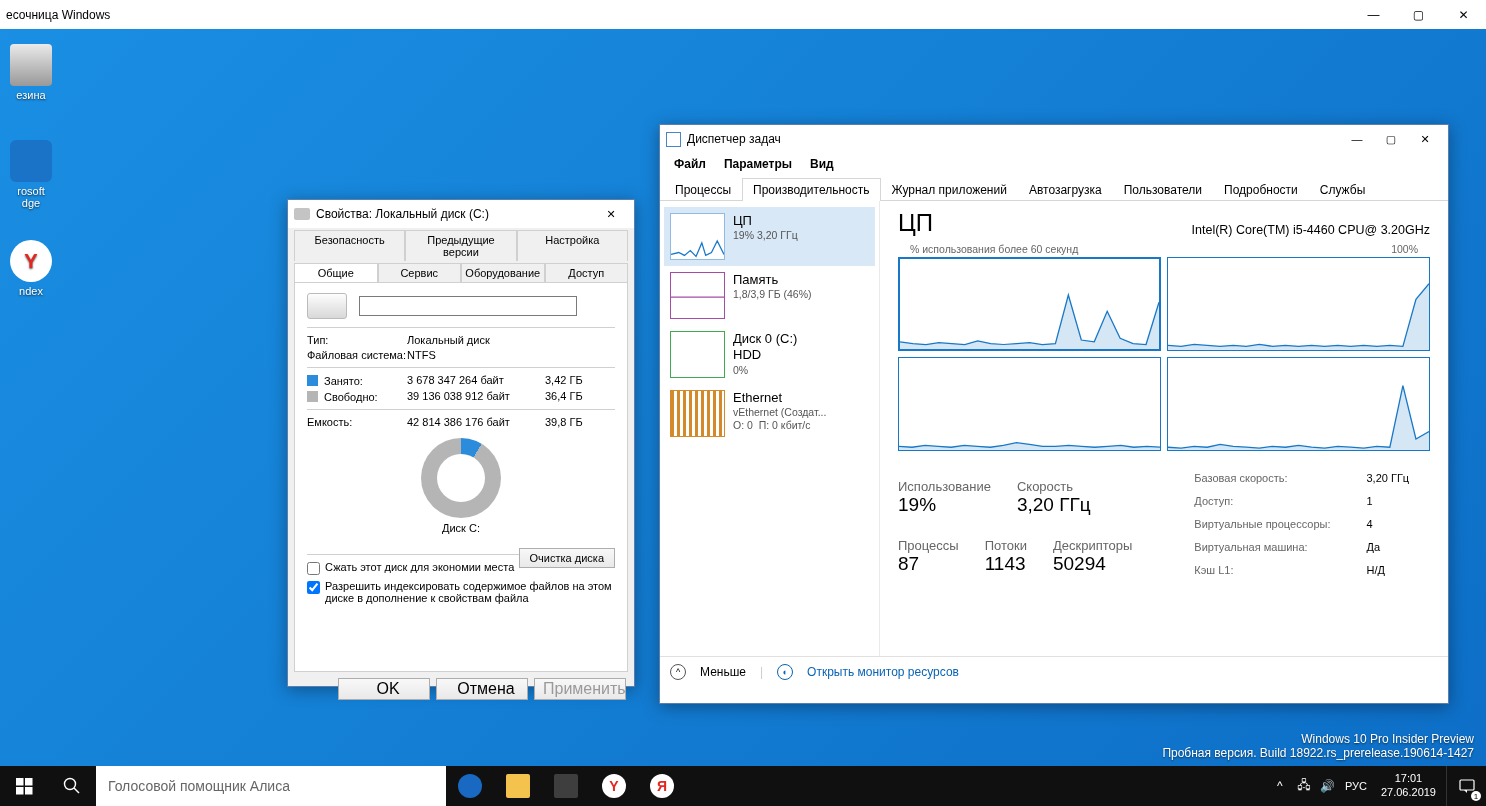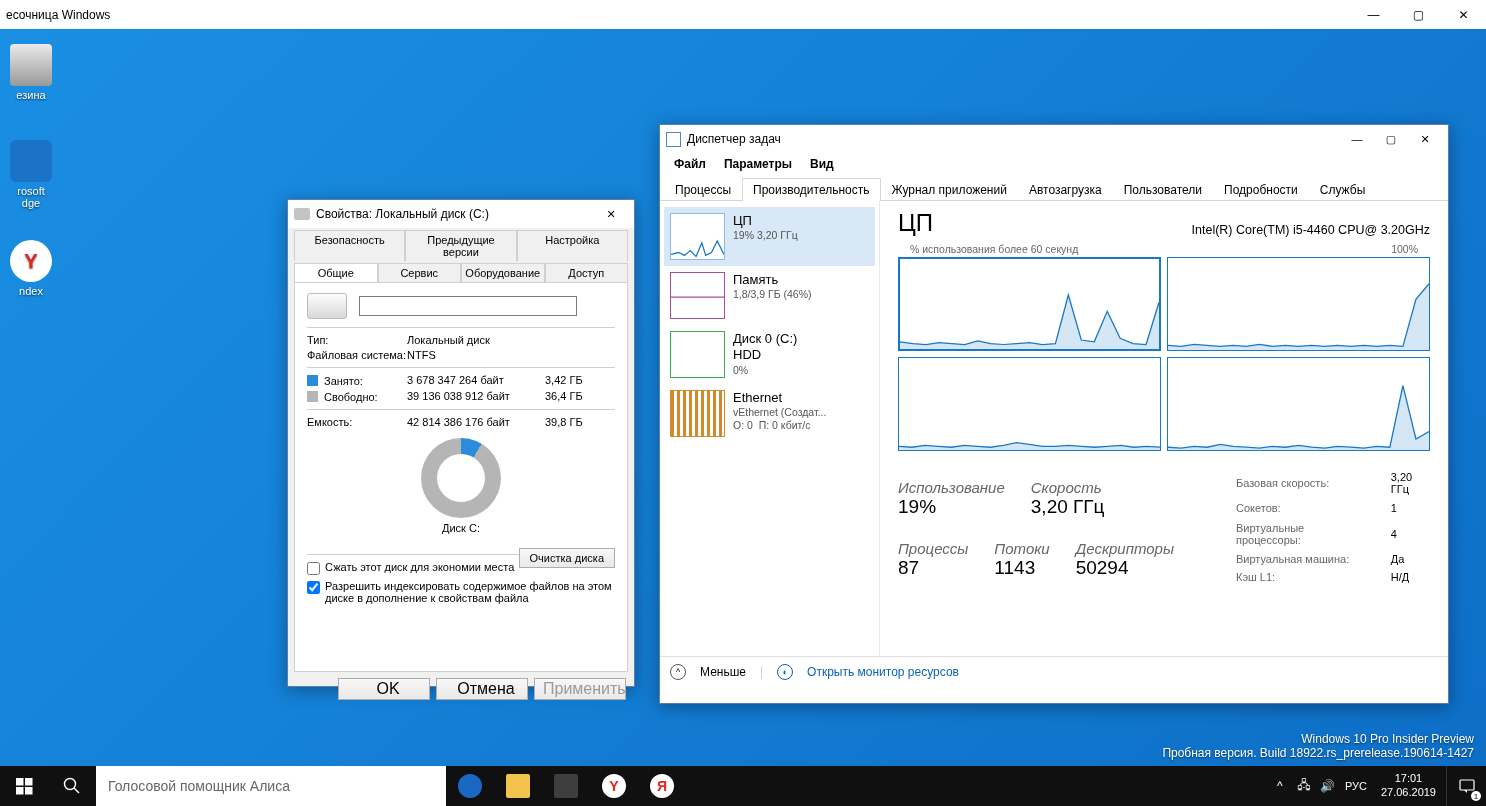--- a/index.html
+++ b/index.html
@@ -64,21 +64,21 @@
   .tm-main { flex:1; padding:8px 18px; font-size:12px; overflow:hidden; }
   .tm-h { display:flex; justify-content:space-between; align-items:flex-end; }
   .tm-h .h1 { font-size:24px; font-weight:400;}
   .tm-h .h2 { font-size:12.5px;}
   .tm-cap { display:flex; justify-content:space-between; font-size:10.5px; color:#666; margin:6px 12px 2px;}
   .chart-grid { display:grid; grid-template-columns:1fr 1fr; gap:6px;}
   .chart { height:94px; border:1px solid #1878c8; background:#fff; position:relative;}
   .chart:first-child { border:2px solid #1878c8;}
   .chart svg { position:absolute; inset:0; width:100%; height:100%;}
   .stats { display:flex; gap:26px; margin-top:14px;}
-  .stat-col .sl { font-size:15px; color:#666;font-style:italic;}
+  .stat-col .sl { font-size:13px; color:#666;}
   .stat-col .sv { font-size:19px; margin-bottom:8px;}
   .kv-table { font-size:11px; color:#666; }
   .kv-table td:first-child { padding-right:34px; }
   .kv-table td:last-child { color:#000; }
   .uptime { margin-top:10px;}
   .uptime .sl { font-size:10.5px; color:#666;}
   .uptime .sv { font-size:20px;}
   .tm-foot { display:flex; gap:14px; align-items:center; padding:7px 10px; border-top:1px solid #e0e0e0; font-size:12px;}
   .circ { width:16px; height:16px; border:1.5px solid #555; border-radius:50%; display:inline-flex; align-items:center; justify-content:center; font-size:9px;}
   .circ.blue{ border-color:#0a64b4; color:#0a64b4;}
@@ -321,21 +321,21 @@
               </div>
           </div>
         </div>
         <table class="kv-table">
           <tbody>
               <tr>
                 <td>Базовая скорость:</td>
                 <td>3,20 ГГц</td>
               </tr>
           <tr>
-                <td>Сокетов:</td>
+                <td>Доступ:</td>
                 <td>1</td>
               </tr>
           <tr>
                 <td>Виртуальные процессоры:</td>
                 <td>4</td>
               </tr>
           <tr>
                 <td>Виртуальная машина:</td>
                 <td>Да</td>
               </tr>

